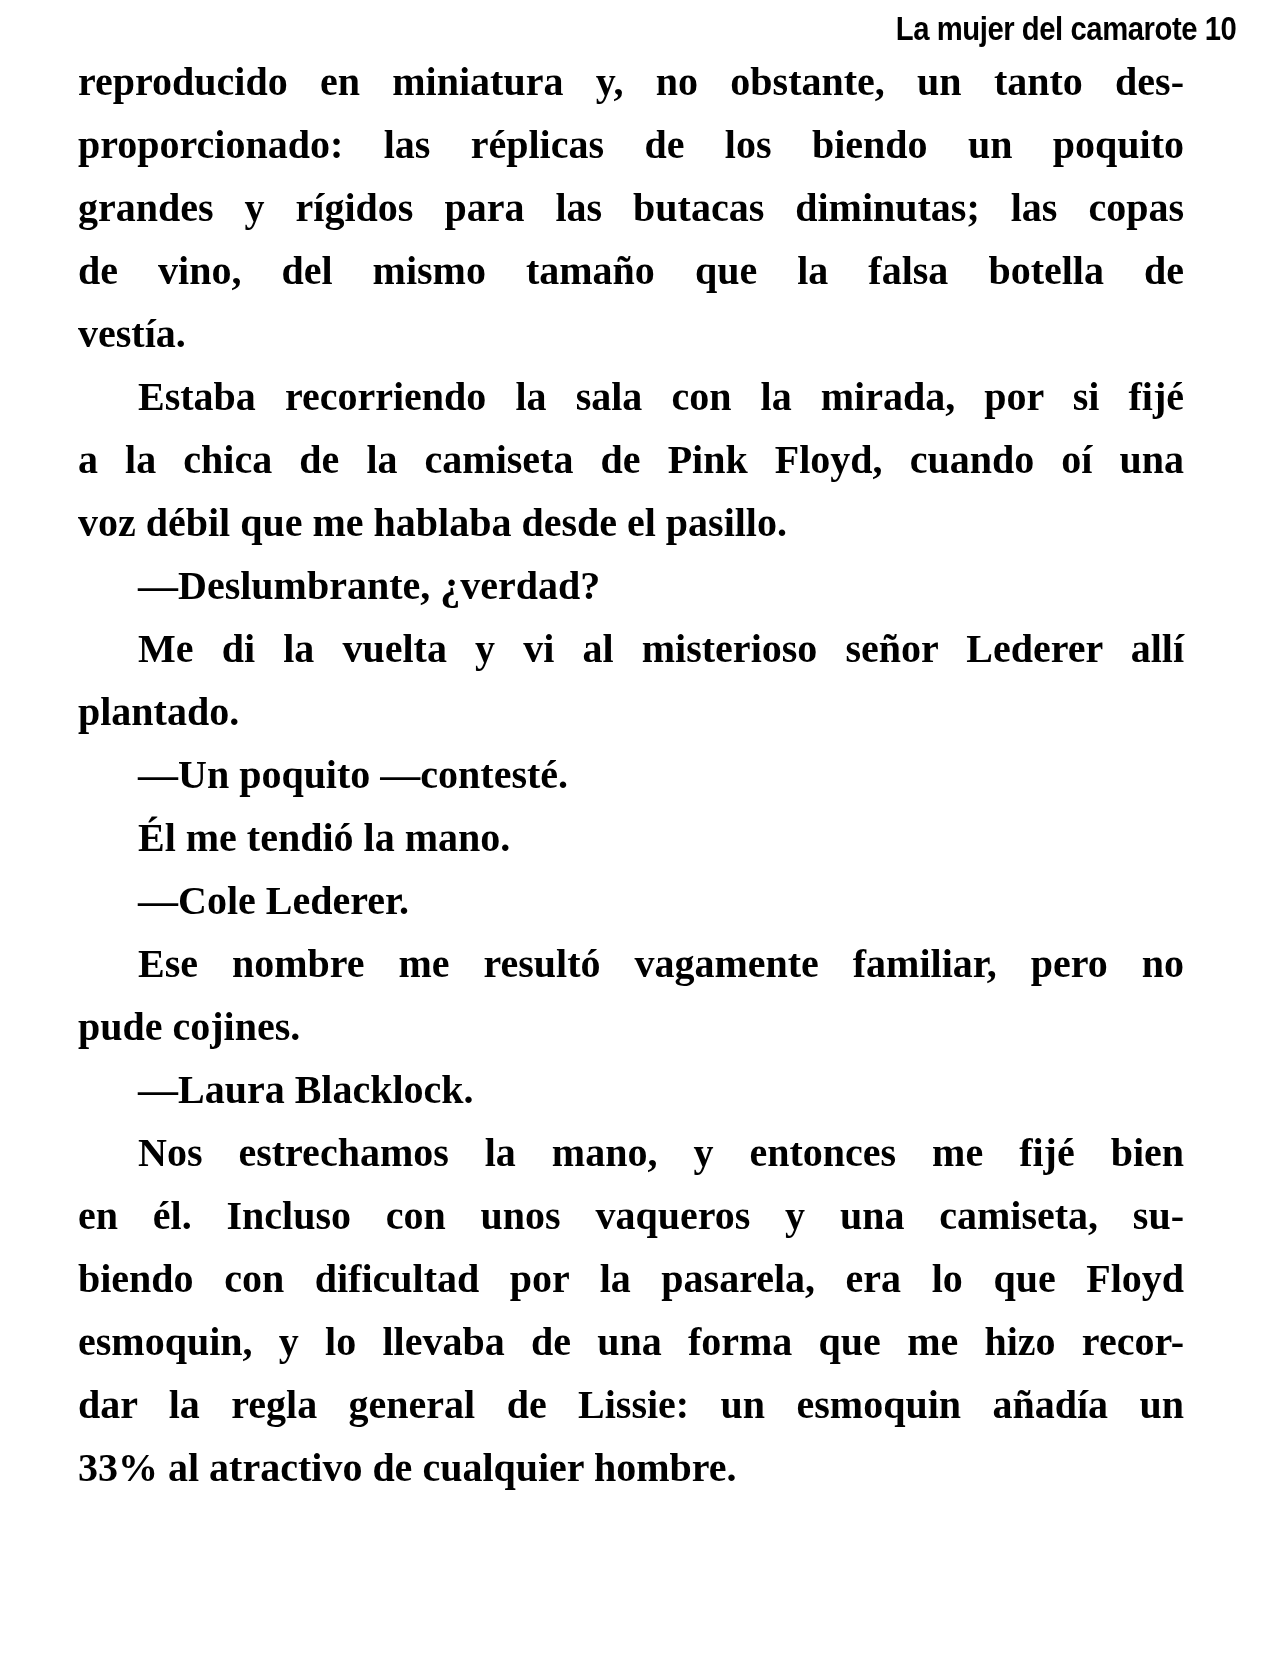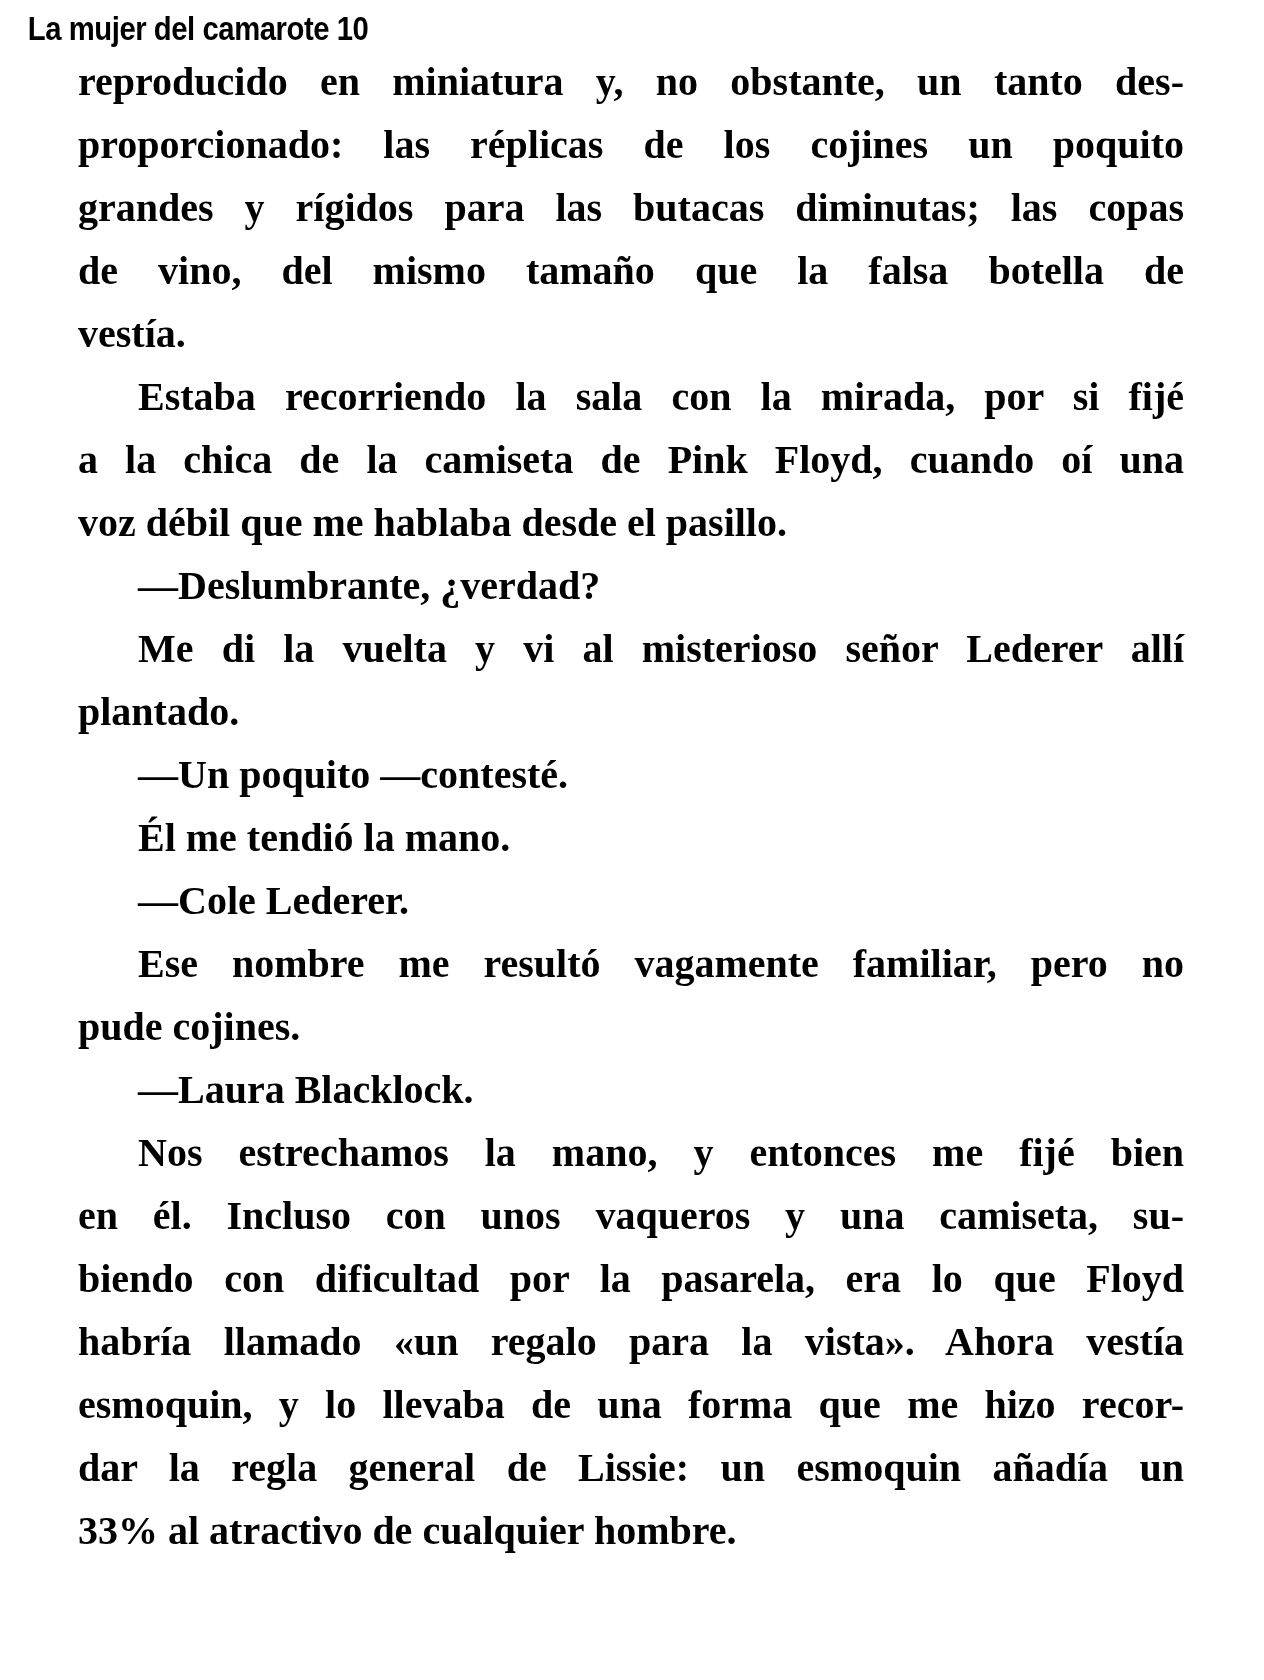--- a/index.html
+++ b/index.html
@@ -11,21 +11,21 @@
     position: relative;
     overflow: hidden;
     font-family: "Liberation Serif", serif;
   }
 
   .header {
     position: absolute;
     top: 6px;
     left: 0;
     width: 100%;
-    text-align: left;
+    text-align: right;
   }
   .header-title {
     display: inline-block;
     font-family: "Liberation Sans", sans-serif;
     font-weight: bold;
     font-size: 34px;
     line-height: 44px;
     letter-spacing: -0.5px;
     transform: scaleX(0.86);
     transform-origin: center;
@@ -80,21 +80,21 @@
 </head>
 <body>
 
 <div class="header">
   <span class="header-title">La mujer del camarote 10</span>
 </div>
 
 <div class="content">
     <div class="para">
       <div class="line">reproducido en miniatura y, no obstante, un tanto des-</div>
-      <div class="line">proporcionado: las réplicas de los cojines un poquito</div>
+      <div class="line">proporcionado: las réplicas de los biendo un poquito</div>
       <div class="line">grandes y rígidos para las butacas diminutas; las copas</div>
       <div class="line">de vino, del mismo tamaño que la falsa botella de</div>
       <div class="line last">vestía.</div>
     </div>
     <div class="para">
       <div class="line indent">Estaba recorriendo la sala con la mirada, por si fijé</div>
       <div class="line">a la chica de la camiseta de Pink Floyd, cuando oí una</div>
       <div class="line last">voz débil que me hablaba desde el pasillo.</div>
     </div>
     <div class="para">
@@ -117,21 +117,20 @@
       <div class="line indent">Ese nombre me resultó vagamente familiar, pero no</div>
       <div class="line last">pude cojines.</div>
     </div>
     <div class="para">
       <div class="line last indent">—Laura Blacklock.</div>
     </div>
     <div class="para">
       <div class="line indent">Nos estrechamos la mano, y entonces me fijé bien</div>
       <div class="line">en él. Incluso con unos vaqueros y una camiseta, su-</div>
       <div class="line">biendo con dificultad por la pasarela, era lo que Floyd</div>
-      <div class="line">habría llamado «un regalo para la vista». Ahora vestía</div>
       <div class="line">esmoquin, y lo llevaba de una forma que me hizo recor-</div>
       <div class="line">dar la regla general de Lissie: un esmoquin añadía un</div>
       <div class="line last">33% al atractivo de cualquier hombre.</div>
     </div>
   </div>
 
 <div class="footer">
   <div class="footer-left">
     <span class="cond o-left">97/555</span>
   </div>

